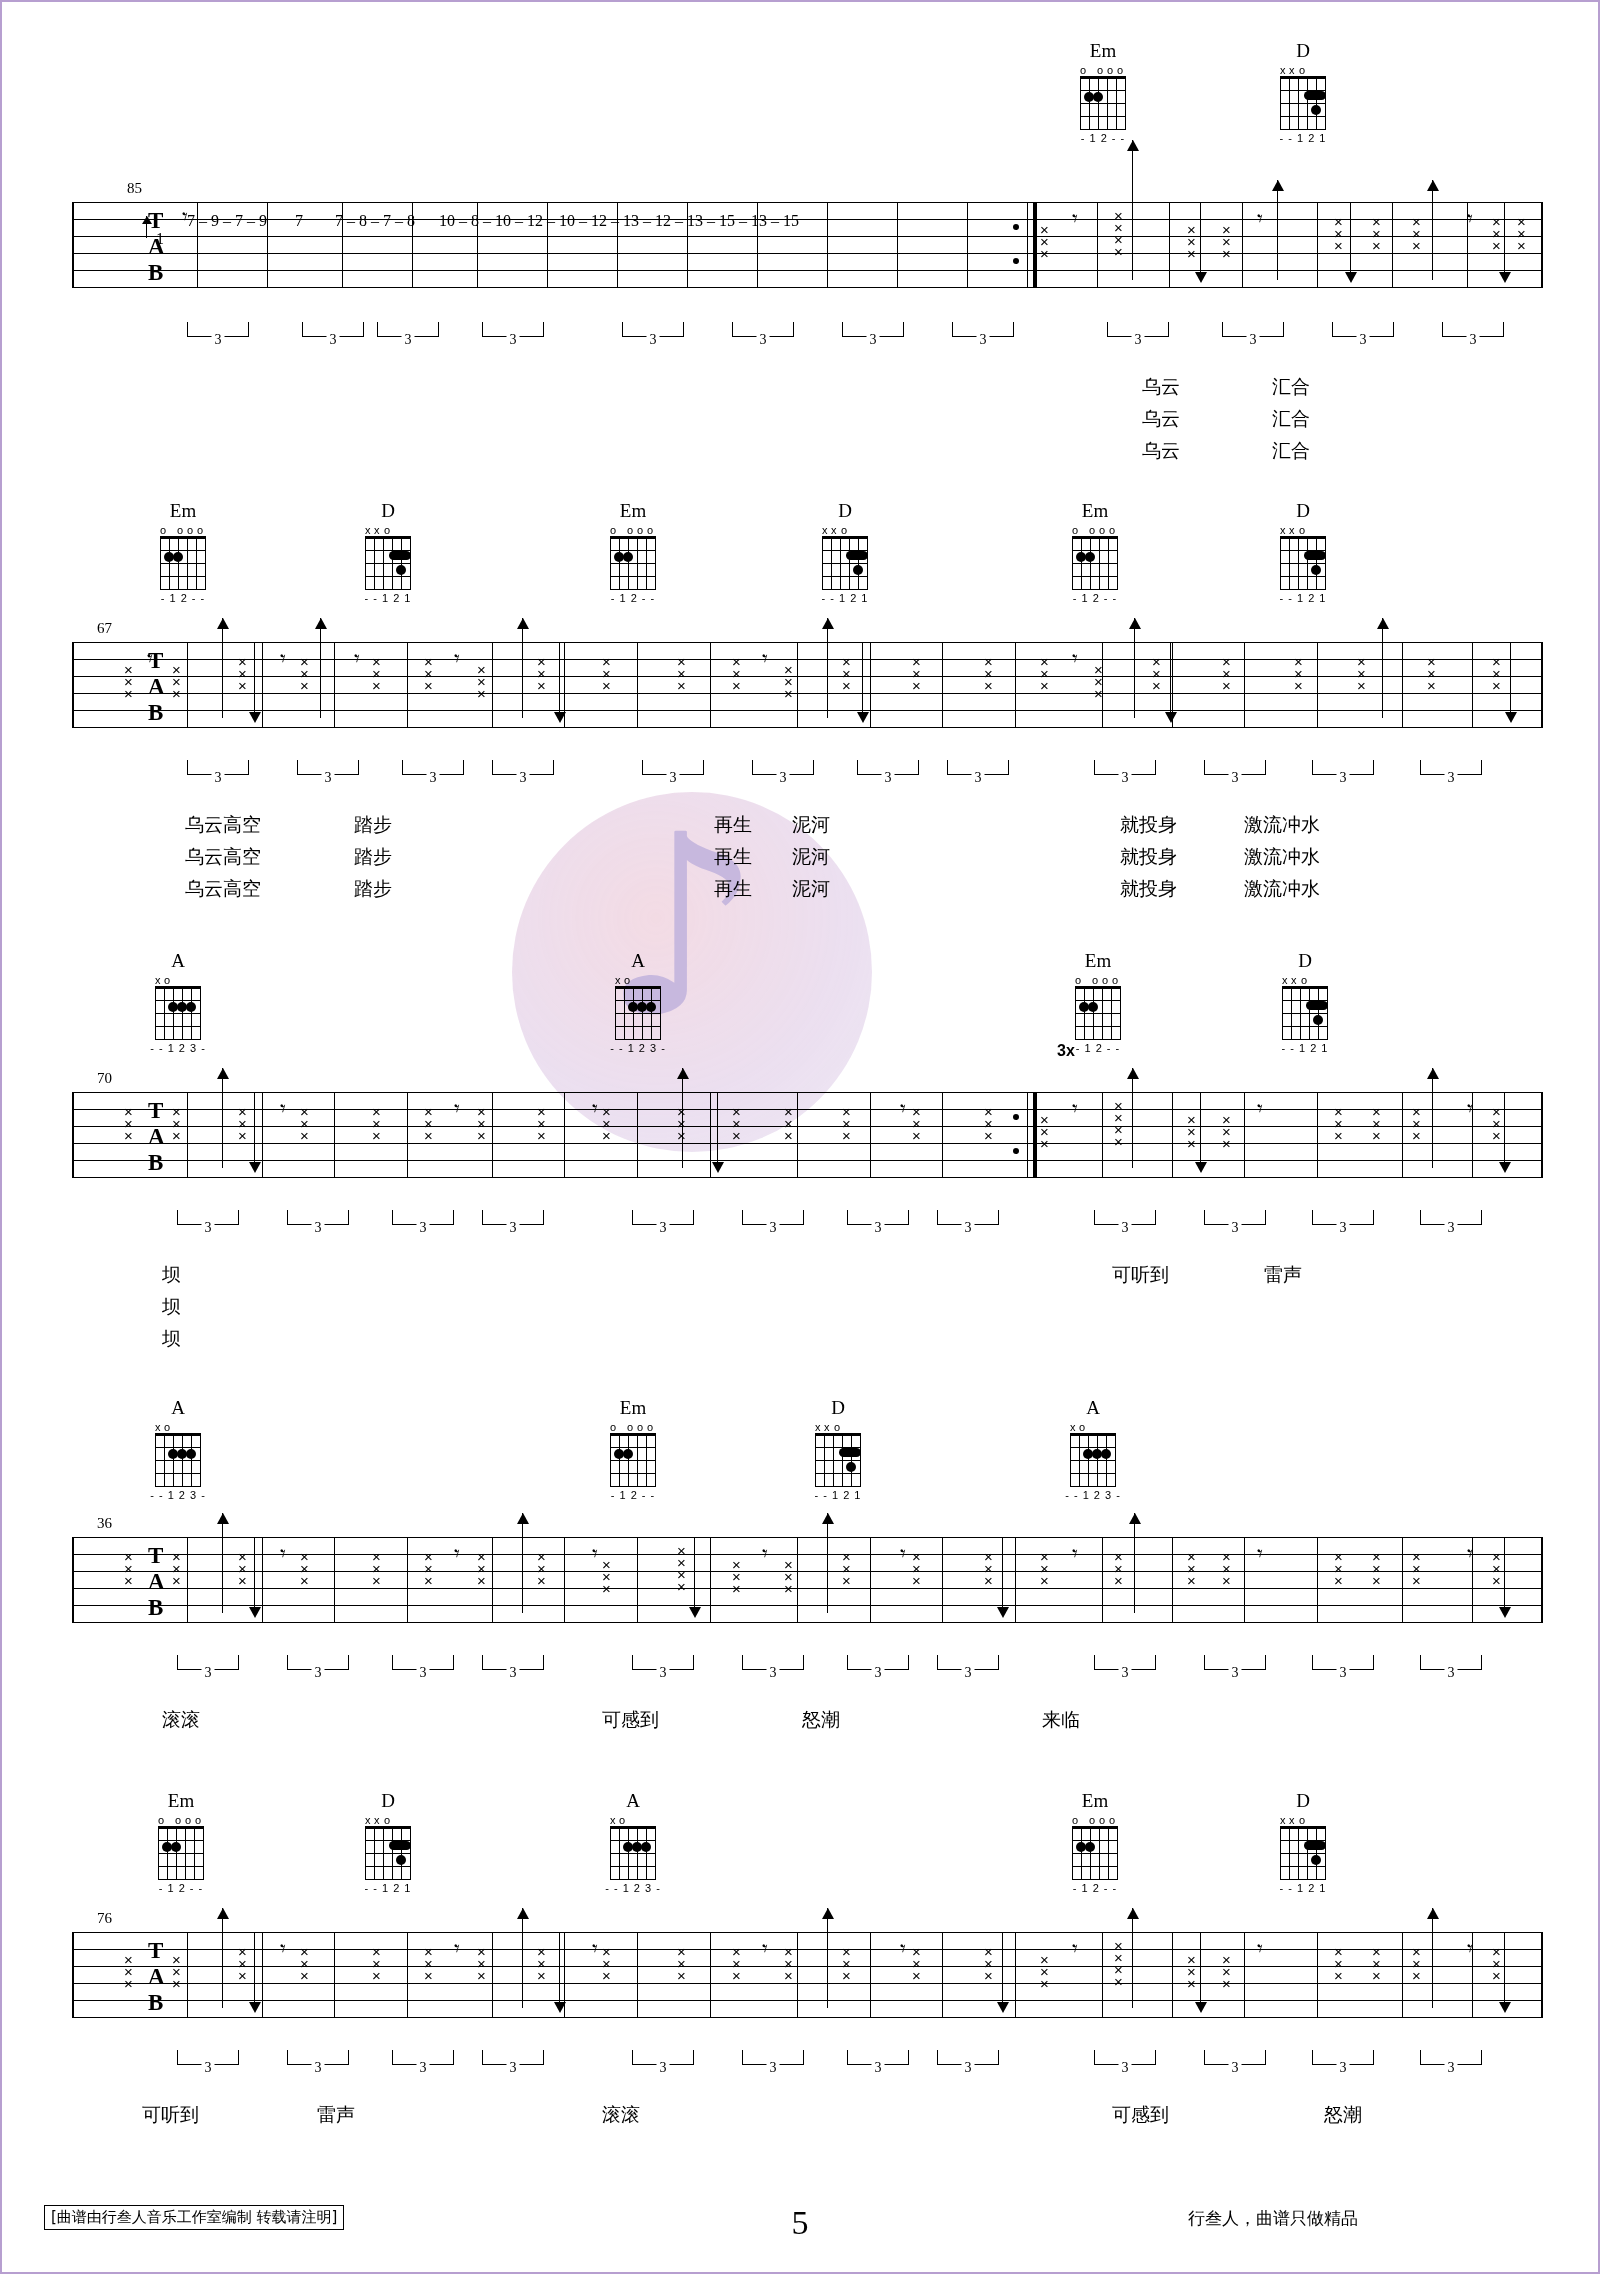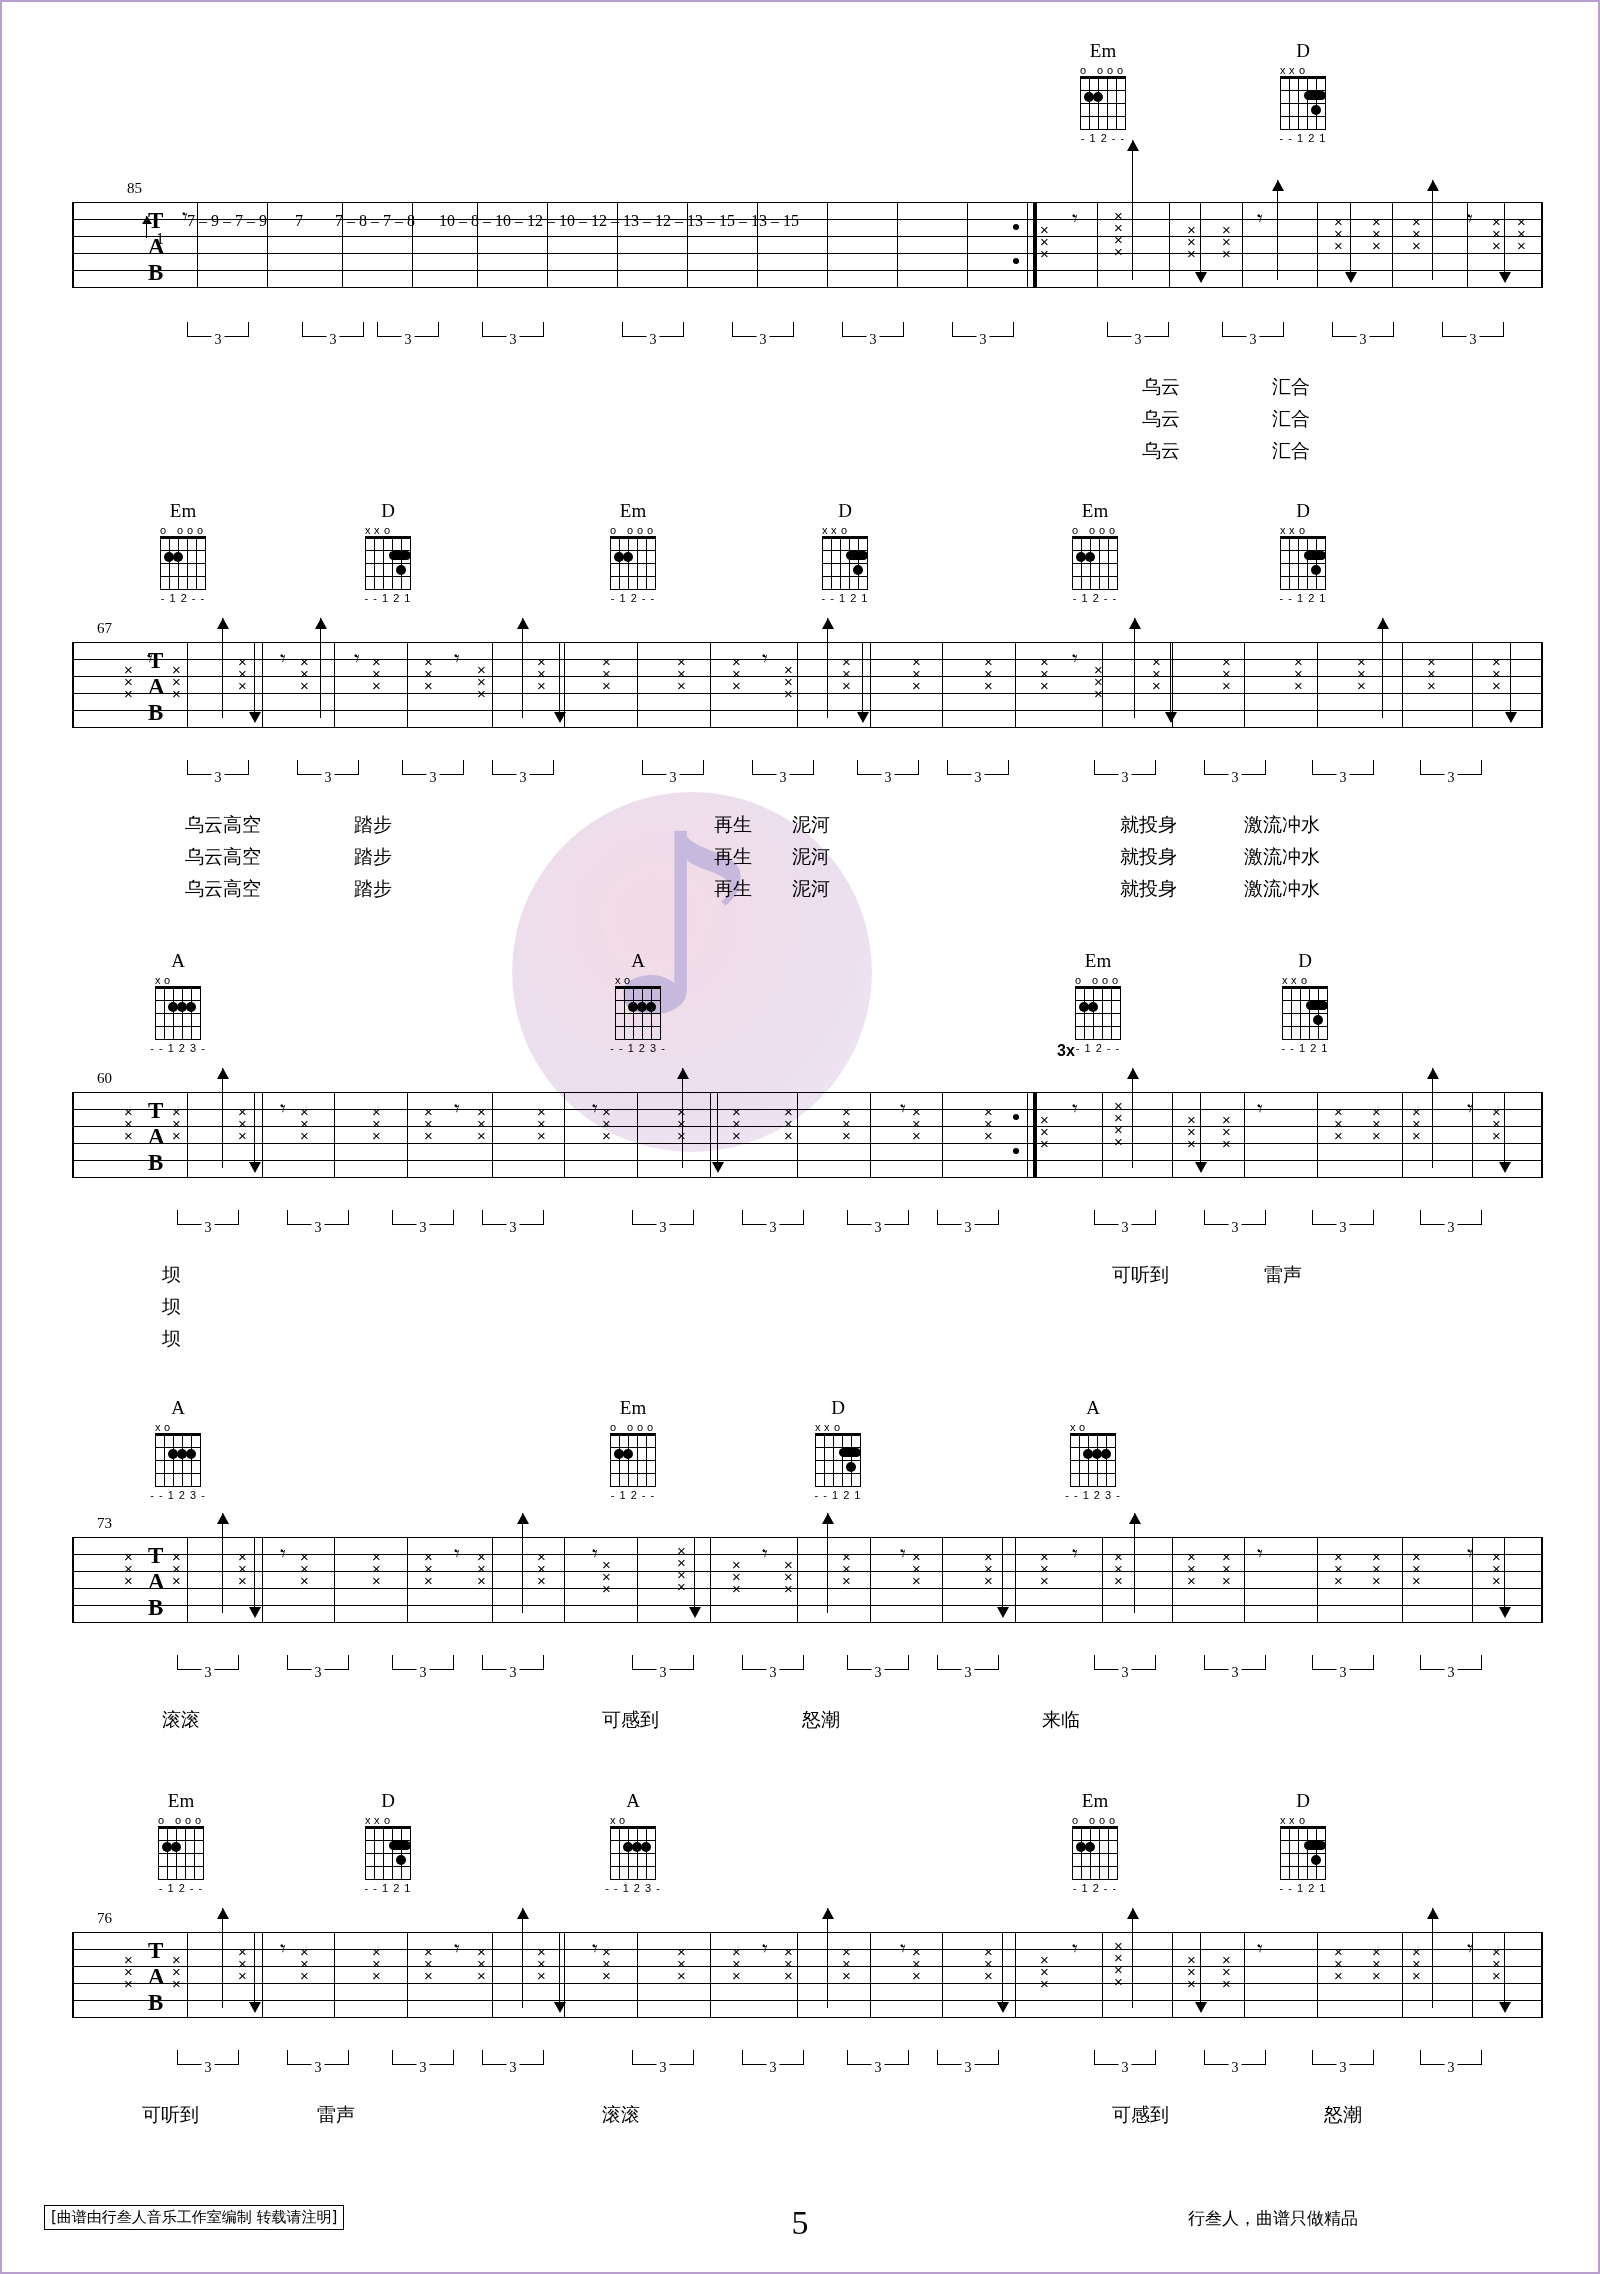--- a/index.html
+++ b/index.html
@@ -661,21 +661,21 @@
         <div class="bar" style="left:798px"></div>
         <div class="bar" style="left:870px"></div>
       <div class="bar" style="left:1030px"></div>
         <div class="bar" style="left:1100px"></div>
         <div class="bar" style="left:1172px"></div>
         <div class="bar" style="left:1245px"></div>
       <div class="bar" style="left:1330px"></div>
         <div class="bar" style="left:1400px"></div>
       <div class="barL" style="left:1469px"></div>
       <div class="tabword">T<br>A<br>B</div>
-      <div class="measnum" style="left:25px;top:-22px">60</div>
+      <div class="measnum" style="left:25px;top:-22px">70</div>
 
       <div class="rep" style="left:955px">
         <div class="thin" style="left:0"></div>
           <div class="thick" style="left:6px"></div>
         <div class="d1" style="left:-14px;top:22px"></div>
           <div class="d2" style="left:-14px;top:56px"></div>
       </div>
 
       <div class="rest" style="left:208px;top:8px">𝄾</div>
       <div class="rest" style="left:382px;top:8px">𝄾</div>
@@ -893,21 +893,21 @@
         <div class="bar" style="left:870px"></div>
         <div class="bar" style="left:943px"></div>
       <div class="bar" style="left:1030px"></div>
         <div class="bar" style="left:1100px"></div>
         <div class="bar" style="left:1172px"></div>
         <div class="bar" style="left:1245px"></div>
       <div class="bar" style="left:1330px"></div>
         <div class="bar" style="left:1400px"></div>
       <div class="barL" style="left:1469px"></div>
       <div class="tabword">T<br>A<br>B</div>
-      <div class="measnum" style="left:25px;top:-22px">73</div>
+      <div class="measnum" style="left:25px;top:-22px">36</div>
 
       <div class="rest" style="left:208px;top:8px">𝄾</div>
       <div class="rest" style="left:382px;top:8px">𝄾</div>
       <div class="rest" style="left:520px;top:8px">𝄾</div>
       <div class="rest" style="left:690px;top:8px">𝄾</div>
       <div class="rest" style="left:828px;top:8px">𝄾</div>
       <div class="rest" style="left:1000px;top:8px">𝄾</div>
       <div class="rest" style="left:1185px;top:8px">𝄾</div>
       <div class="rest" style="left:1395px;top:8px">𝄾</div>
 

